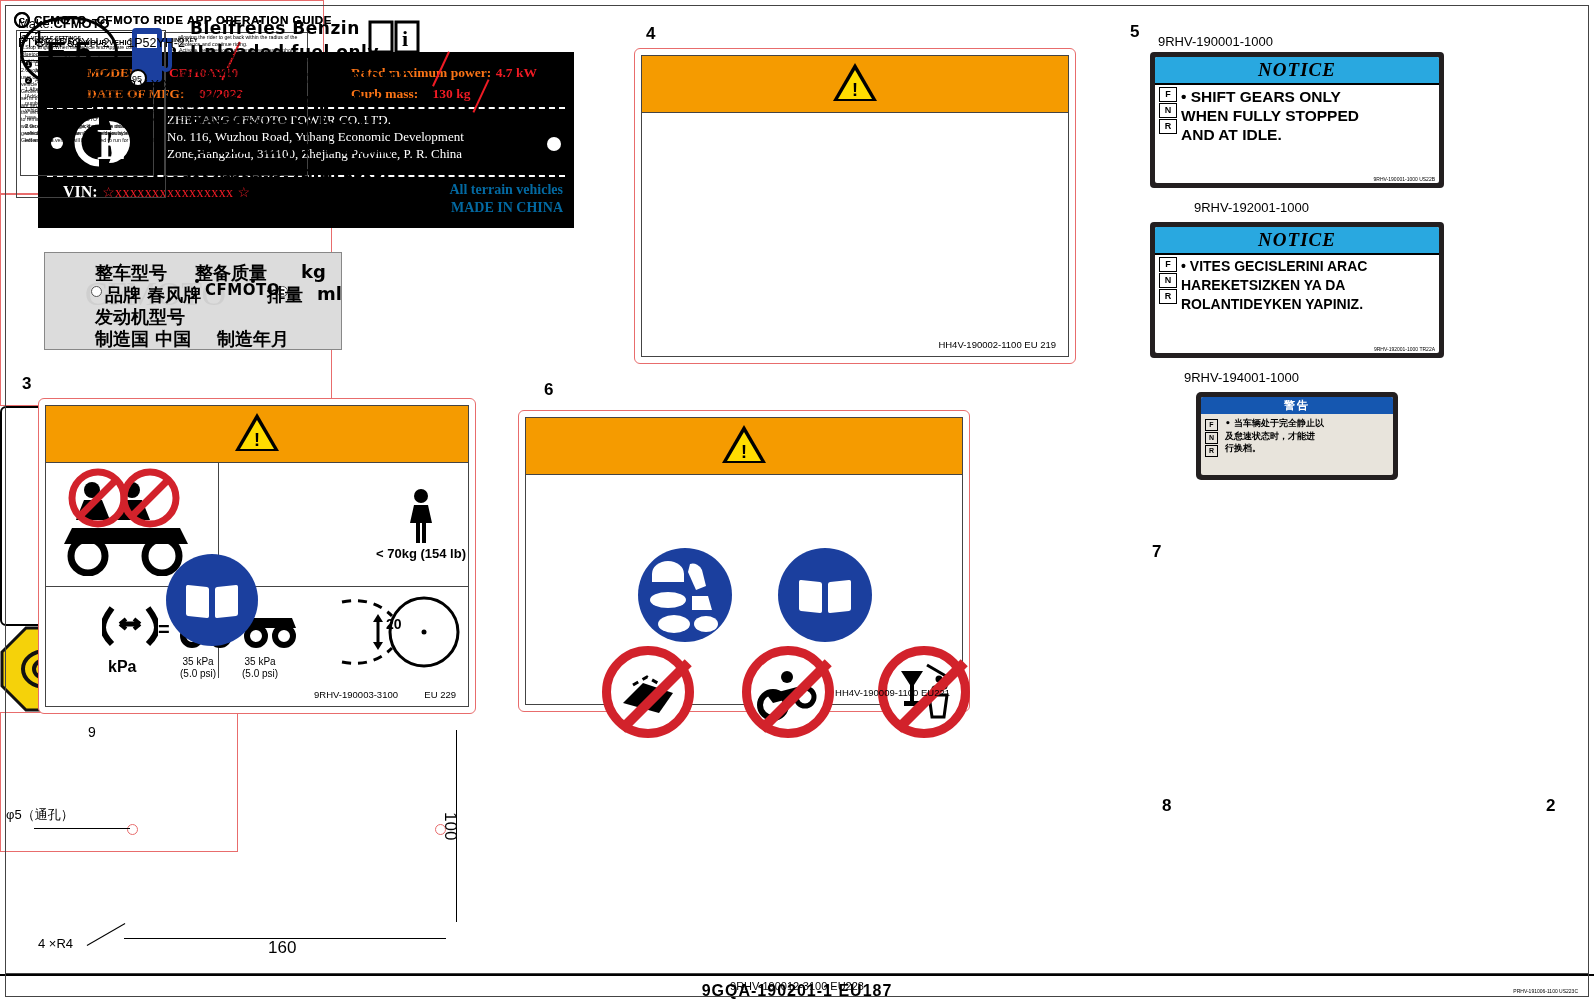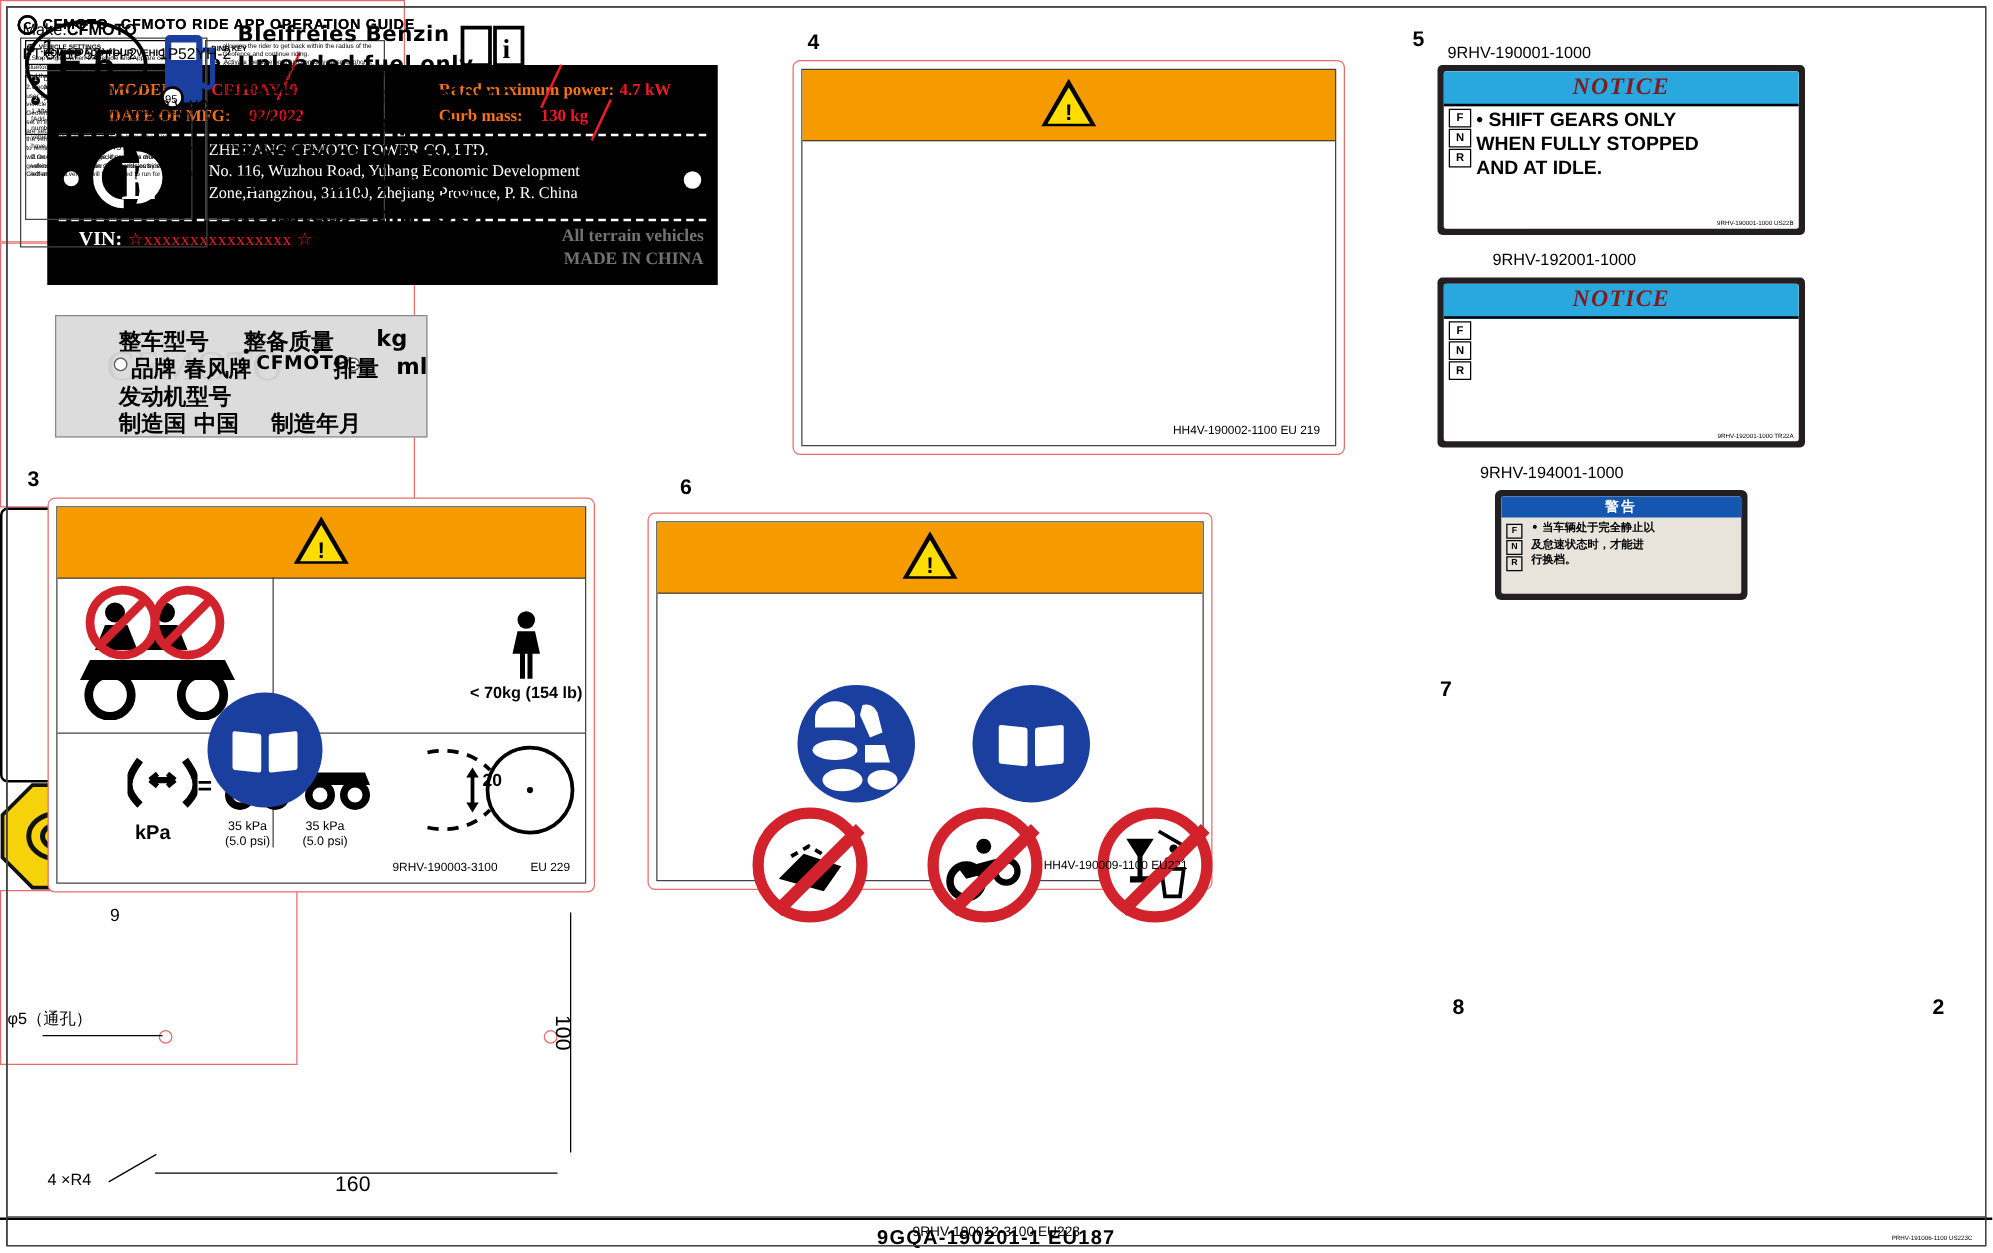--- a/index.html
+++ b/index.html
@@ -17,21 +17,21 @@
   .row1b{position:absolute;left:272px;top:4px;}
   .row2b{position:absolute;left:272px;top:25px;}
   #plate1 .ce{position:absolute;left:30px;top:62px;width:96px;height:54px;}
   #plate1 .addr{position:absolute;left:128px;top:58px;color:#fff;font-family:"Liberation Serif",serif;font-size:13px;line-height:17px;}
   #plate1 .holeL{position:absolute;left:12px;top:84px;width:12px;height:12px;border-radius:50%;background:#fff;}
   #plate1 .holeR{position:absolute;right:12px;top:84px;width:14px;height:14px;border-radius:50%;background:#fff;}
   #plate1 .sep{position:absolute;left:8px;right:8px;top:122px;border-top:2px dashed #fff;}
   #plate1 .vinrow{position:absolute;left:24px;top:130px;}
   #plate1 .vinlbl{color:#fff;font-family:"Liberation Serif",serif;font-size:16px;font-weight:bold;}
   #plate1 .vinval{color:#ef1b24;font-family:"Liberation Serif",serif;font-size:14px;letter-spacing:0.4px;}
-  #plate1 .atv{position:absolute;right:10px;top:128px;color:#737373;font-family:"Liberation Serif",serif;font-size:14px;font-weight:bold;text-align:right;line-height:18px;}
+  #plate1 .atv{position:absolute;right:10px;top:128px;color:#0369a1;font-family:"Liberation Serif",serif;font-size:14px;font-weight:bold;text-align:right;line-height:18px;}
   .slash{position:absolute;width:2px;background:#ef1b24;transform-origin:center;}
 
   
   #plate1b{left:44px;top:252px;width:296px;height:96px;background:#dcdcdc;border:1px solid #888;}
   #plate1b .cn{position:absolute;font-family:"DejaVu Sans",sans-serif;font-size:18px;color:#000;font-weight:bold;}
   #plate1b .dot{position:absolute;width:9px;height:9px;border-radius:50%;background:#fff;border:1px solid #555;}
   #plate1b .wm{position:absolute;left:40px;top:22px;font-size:34px;color:#cfcfcf;font-family:"Liberation Serif",serif;}
 
   
   .wlabel{position:absolute;background:#fff;border:1px solid #e86c6c;border-radius:6px;box-sizing:border-box;}
@@ -90,21 +90,21 @@
   .dimtxt{position:absolute;font-size:13px;font-family:"Liberation Sans",sans-serif;}
 
   
   #l9b{left:504px;top:732px;width:330px;height:210px;background:#fff;border:1px solid #e86c6c;}
   #l9b .inner{position:absolute;inset:5px;border:1px solid #444;box-sizing:border-box;}
 
   
   .notice{position:absolute;background:#231f20;border-radius:4px;}
   .notice .nin{position:absolute;inset:5px;background:#fff;border-radius:2px;overflow:hidden;}
   .nhdr{height:26px;background:#29a8e0;border-bottom:2px solid #000;display:flex;align-items:center;justify-content:center;}
-  .nhdr span{font:italic bold 19px "Liberation Serif",serif;color:#7f1d1d;letter-spacing:1px;}
+  .nhdr span{font:italic bold 19px "Liberation Serif",serif;color:#000000;letter-spacing:1px;}
   .fnr{position:absolute;left:4px;top:30px;width:18px;font:bold 9px "Liberation Sans",sans-serif;text-align:center;line-height:13px;}
   .fnr div{border:1px solid #000;margin-bottom:1px;}
   .ntxt{position:absolute;left:26px;top:30px;right:4px;font:bold 15.5px "Liberation Sans",sans-serif;line-height:19px;}
   .ncode{position:absolute;right:4px;bottom:1px;font-size:5px;}
 
   .cnotice{position:absolute;background:#231f20;border-radius:5px;}
   .cnotice .nin{position:absolute;inset:5px;background:#e8e4dc;border-radius:2px;overflow:hidden;}
   .cnhdr{height:17px;background:#1557b0;display:flex;align-items:center;justify-content:center;}
   .cnhdr span{font:bold 11px "DejaVu Sans",sans-serif;color:#fff;letter-spacing:2px;}
   .cntxt{position:absolute;left:24px;top:20px;right:3px;font:bold 9px "DejaVu Sans",sans-serif;line-height:12.5px;color:#000;}
@@ -471,20 +471,25 @@
 <div class="notice" style="left:1150px;top:222px;width:294px;height:136px;">
   <div class="nin">
     <div class="nhdr">
         <span>NOTICE</span>
       </div>
     <div class="fnr">
       <div>F</div>
       <div>N</div>
       <div>R</div>
     </div>
+    <div class="ntxt" style="font-size:14px;">
+      <div>• VITES GECISLERINI ARAC</div>
+      <div>HAREKETSIZKEN YA DA</div>
+      <div>ROLANTIDEYKEN YAPINIZ.</div>
+    </div>
     <div class="ncode">9RHV-192001-1000 TR22A</div>
   </div>
 </div>
 
 <div style="position:absolute;left:1184px;top:370px;font-size:13px;">9RHV-194001-1000</div>
 <div class="cnotice" style="left:1196px;top:392px;width:202px;height:88px;">
   <div class="nin">
     <div class="cnhdr">
         <span>警告</span>
       </div>

